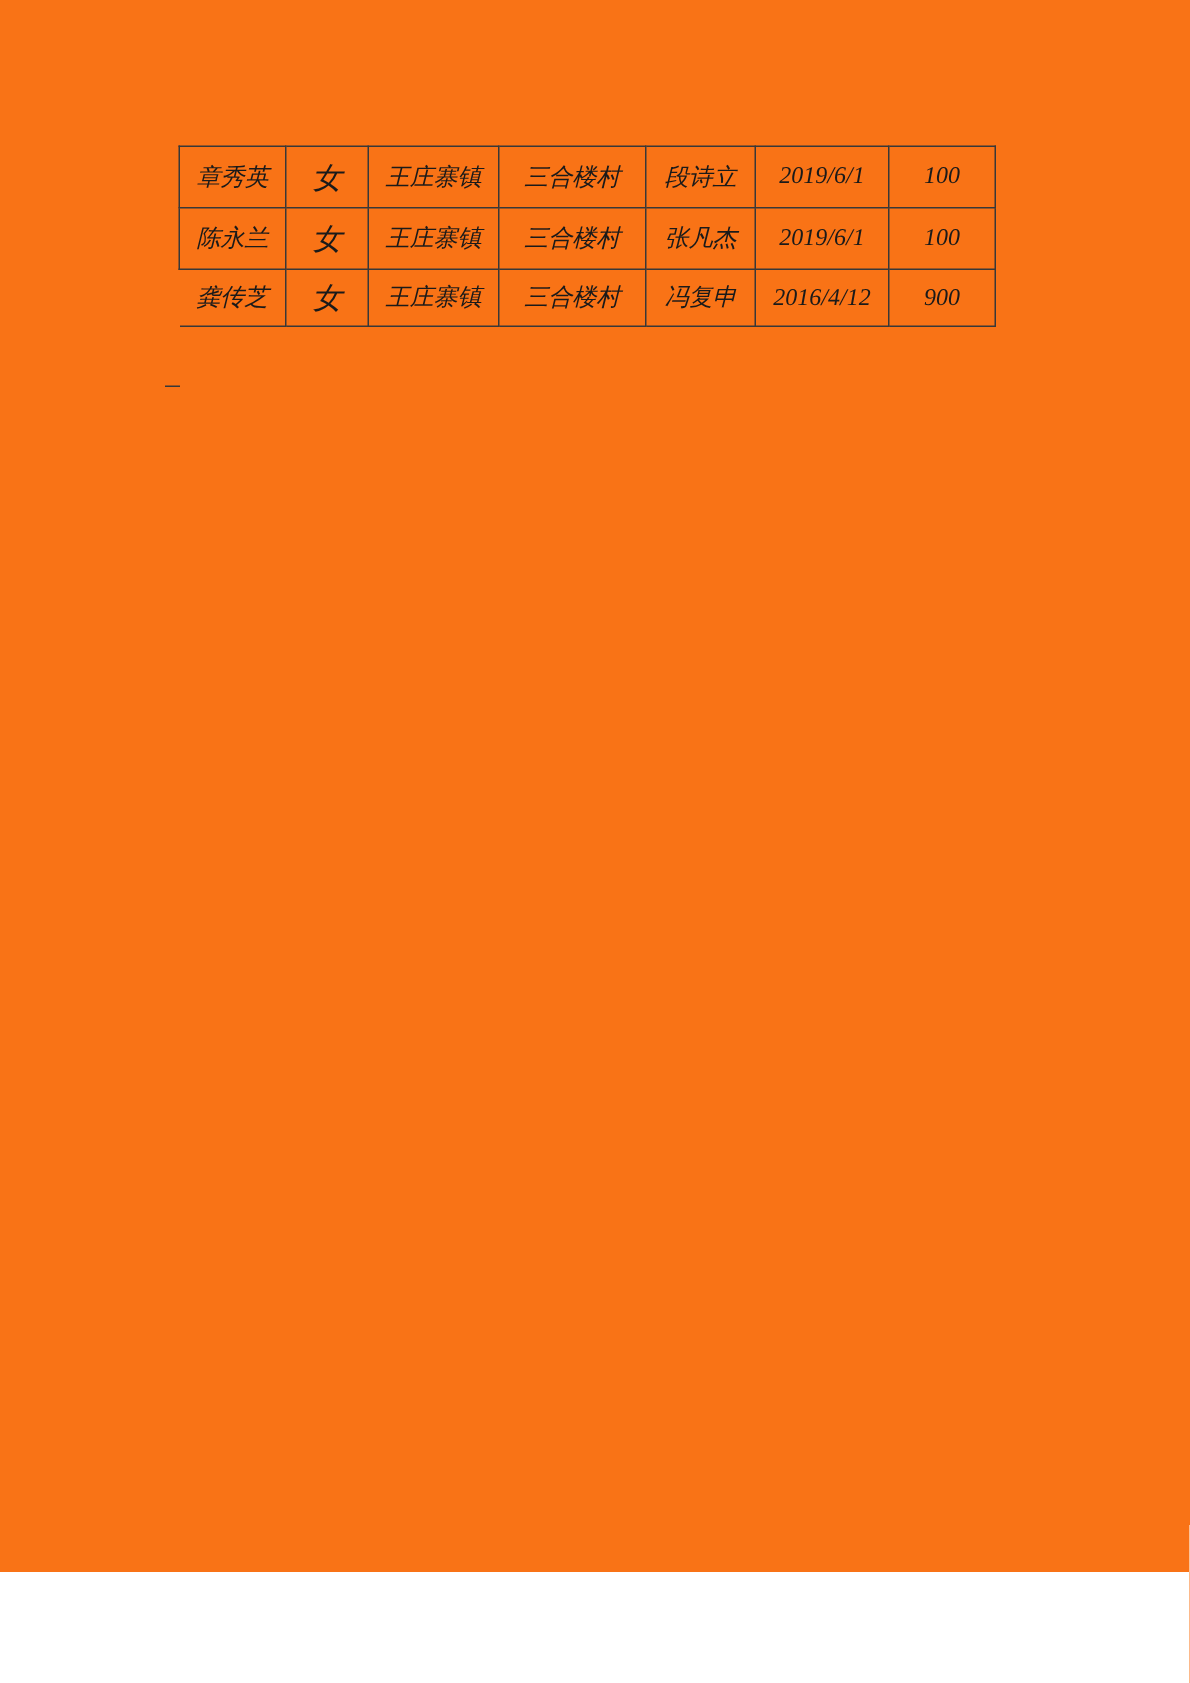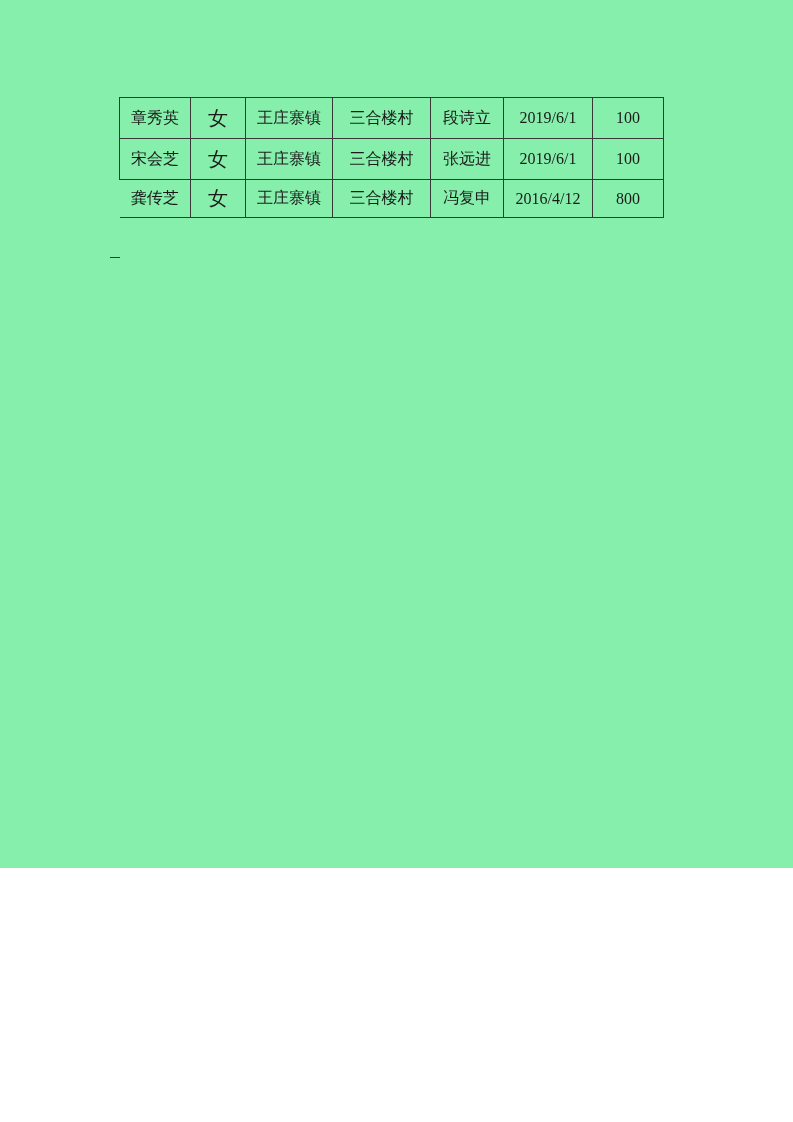--- a/index.html
+++ b/index.html
@@ -3,23 +3,24 @@
 <meta charset="utf-8">
 <style>
   html, body {
     margin: 0;
     padding: 0;
     background: #ffffff;
   }
   .page {
     position: relative;
     width: 793px;
-    height: 868px;
-    background: #86efac;
+    height: 1048px;
+    background: #f97316;
     overflow: hidden;
+    font-style: italic;
   }
   table.doc-table {
     position: absolute;
     left: 119px;
     top: 97px;
     width: 544px;
     border-collapse: collapse;
     table-layout: fixed;
   }
   table.doc-table td {
@@ -75,33 +76,33 @@
       <tr>
         <td>章秀英</td>
         <td class="gender-cell">女</td>
         <td>王庄寨镇</td>
         <td>三合楼村</td>
         <td>段诗立</td>
         <td>2019/6/1</td>
         <td>100</td>
       </tr>
       <tr>
-        <td>宋会芝</td>
+        <td>陈永兰</td>
         <td class="gender-cell">女</td>
         <td>王庄寨镇</td>
         <td>三合楼村</td>
-        <td>张远进</td>
+        <td>张凡杰</td>
         <td>2019/6/1</td>
         <td>100</td>
       </tr>
       <tr>
         <td>龚传芝</td>
         <td class="gender-cell">女</td>
         <td>王庄寨镇</td>
         <td>三合楼村</td>
         <td>冯复申</td>
         <td>2016/4/12</td>
-        <td>800</td>
+        <td>900</td>
       </tr>
     </tbody>
   </table>
   <div class="bottom-border-extension"></div>
 </div>
 
 </body></html>

